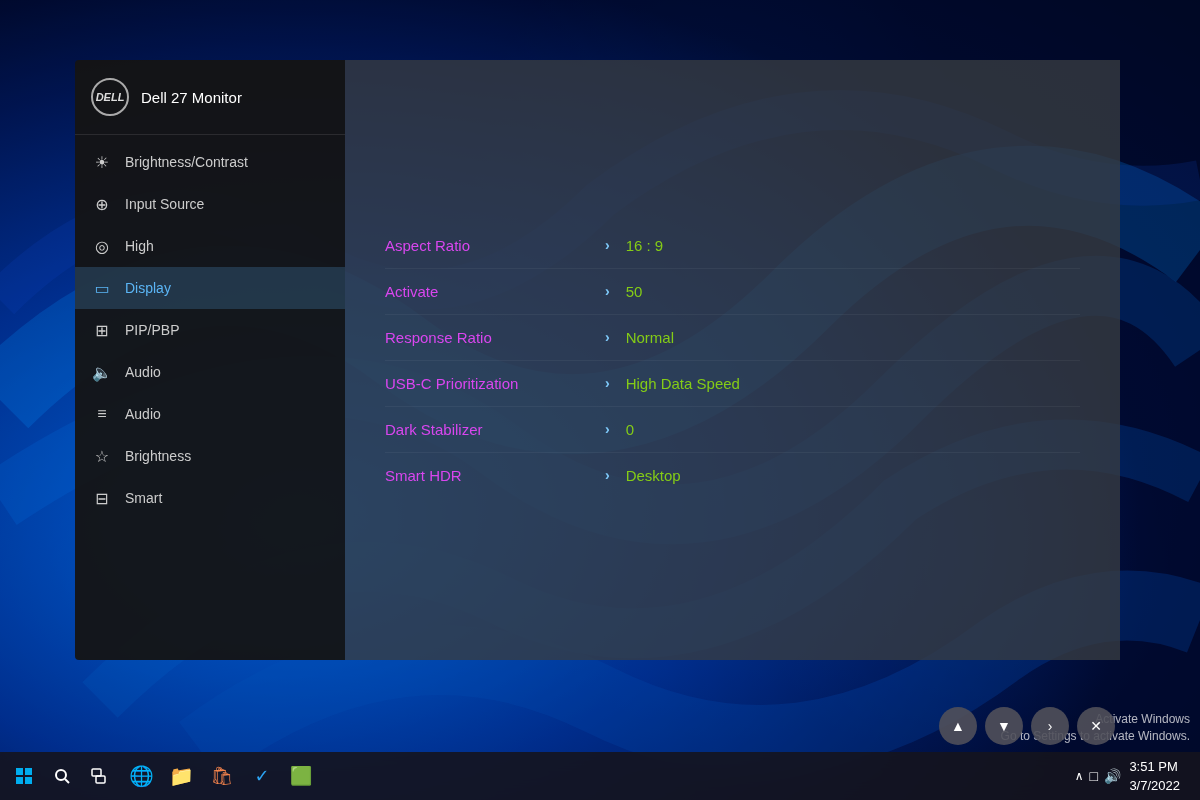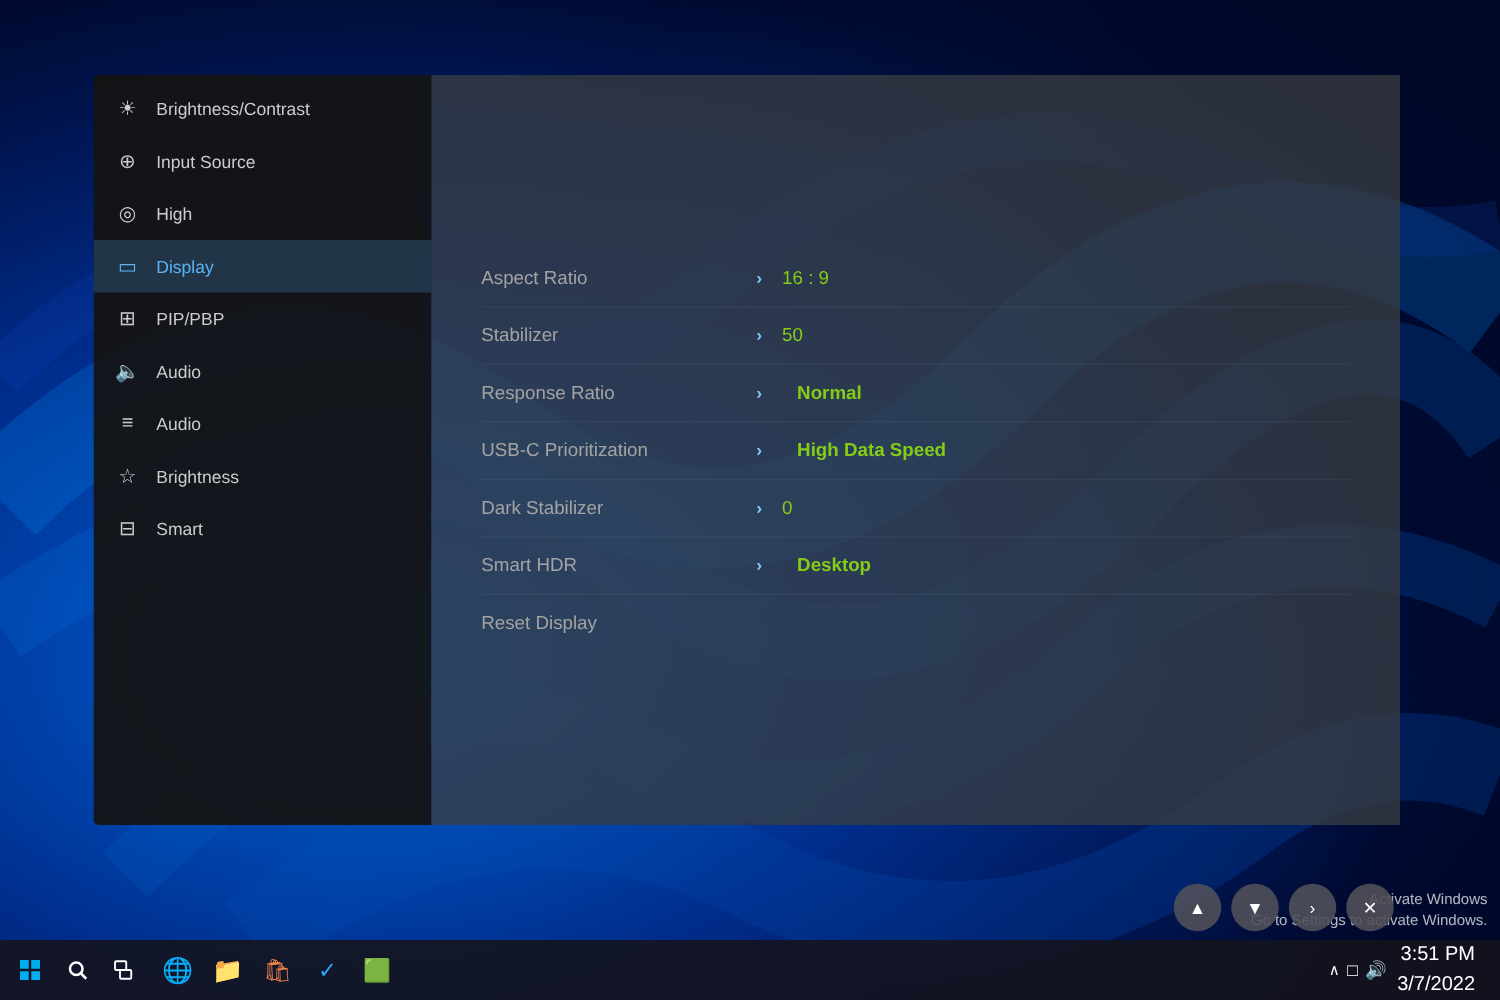--- a/index.html
+++ b/index.html
@@ -134,41 +134,40 @@
       align-items: center;
       padding: 14px 0;
       border-bottom: 1px solid rgba(255,255,255,0.05);
     }
 
     .menu-row:last-child {
       border-bottom: none;
     }
 
     .menu-row-label {
-      color: #a3a3a3;
+      color: #d946ef;
       font-size: 15px;
       width: 220px;
       flex-shrink: 0;
     }
 
     .menu-row-chevron {
       color: #7ec8f8;
       font-size: 14px;
       margin-right: 16px;
       font-weight: bold;
     }
 
     .menu-row-value {
       color: #84cc16;
       font-size: 15px;
     }
 
     .menu-row-value.bold {
-      font-weight: bold;
-      margin-left: 12px;
+      font-weight: normal;
     }
 
     
     .taskbar {
       position: absolute;
       bottom: 0;
       left: 0;
       right: 0;
       height: 48px;
       background: rgba(20, 20, 30, 0.9);
@@ -225,22 +224,22 @@
       bottom: 55px;
       right: 10px;
       color: rgba(255,255,255,0.7);
       font-size: 12px;
       text-align: right;
       line-height: 1.4;
     }
 
     .taskbar-time {
       color: #ffffff;
-      font-size: 16px;
-      text-align: right;
+      font-size: 13px;
+      text-align: left;
       line-height: 1.5;
       padding-right: 4px;
     }
 
     
     .osd-nav {
       position: absolute;
       bottom: 55px;
       right: 85px;
       display: flex;
@@ -285,20 +284,26 @@
     <rect width="1200" height="800" fill="url(#bg)"></rect>
     <path d="M0,400 Q200,200 400,350 Q600,500 800,300 Q1000,100 1200,250" stroke="rgba(0,150,255,0.3)" stroke-width="80" fill="none"></path>
     <path d="M0,500 Q300,300 500,450 Q700,600 900,400 Q1100,200 1200,350" stroke="rgba(0,120,230,0.25)" stroke-width="60" fill="none"></path>
     <path d="M100,700 Q300,500 500,600 Q700,700 900,500 Q1050,400 1200,480" stroke="rgba(0,100,200,0.3)" stroke-width="50" fill="none"></path>
     <path d="M0,300 Q150,150 300,250 Q450,350 600,200 Q800,50 1000,150 Q1100,200 1200,180" stroke="rgba(20,80,220,0.2)" stroke-width="40" fill="none"></path>
     <path d="M200,750 Q400,600 600,700 Q800,800 1000,650 Q1100,580 1200,620" stroke="rgba(0,80,180,0.35)" stroke-width="70" fill="none"></path>
   </svg>
 </div>
 
 <div class="sidebar">
+  <div class="sidebar-header">
+    <div class="dell-logo">
+      <span>DELL</span>
+    </div>
+    <span class="monitor-title">Dell 27 Monitor</span>
+  </div>
   <ul class="sidebar-menu">
     <li class="">
       <span class="menu-icon">☀</span>
       <span>Brightness/Contrast</span>
     </li>
     <li class="">
       <span class="menu-icon">⊕</span>
       <span>Input Source</span>
     </li>
     <li class="">
@@ -334,21 +339,21 @@
 
 <div class="main-content">
 
   <div class="menu-row">
     <span class="menu-row-label">Aspect Ratio</span>
     <span class="menu-row-chevron">›</span>
     <span class="menu-row-value">16 : 9</span>
   </div>
 
   <div class="menu-row">
-    <span class="menu-row-label">Stabilizer</span>
+    <span class="menu-row-label">Activate</span>
     <span class="menu-row-chevron">›</span>
     <span class="menu-row-value">50</span>
   </div>
 
   <div class="menu-row">
     <span class="menu-row-label">Response Ratio</span>
     <span class="menu-row-chevron">›</span>
     <span class="menu-row-value bold">Normal</span>
   </div>
 
@@ -363,23 +368,20 @@
     <span class="menu-row-chevron">›</span>
     <span class="menu-row-value">0</span>
   </div>
 
   <div class="menu-row">
     <span class="menu-row-label">Smart HDR</span>
     <span class="menu-row-chevron">›</span>
     <span class="menu-row-value bold">Desktop</span>
   </div>
 
-  <div class="menu-row">
-    <span class="menu-row-label">Reset Display</span>
-  </div>
 </div>
 
 <div class="activate-windows">
   <div>Activate Windows</div>
   <div>Go to Settings to activate Windows.</div>
 </div>
 
 <div class="osd-nav">
   <div class="osd-nav-btn">▲</div>
   <div class="osd-nav-btn">▼</div>

